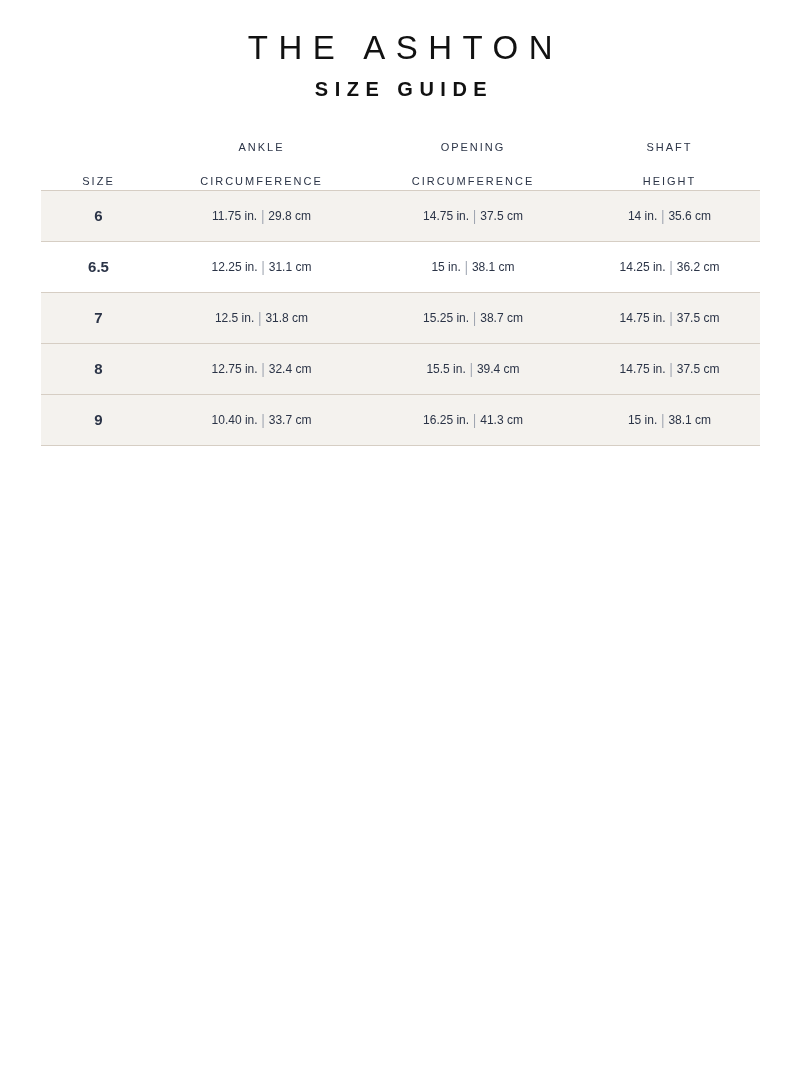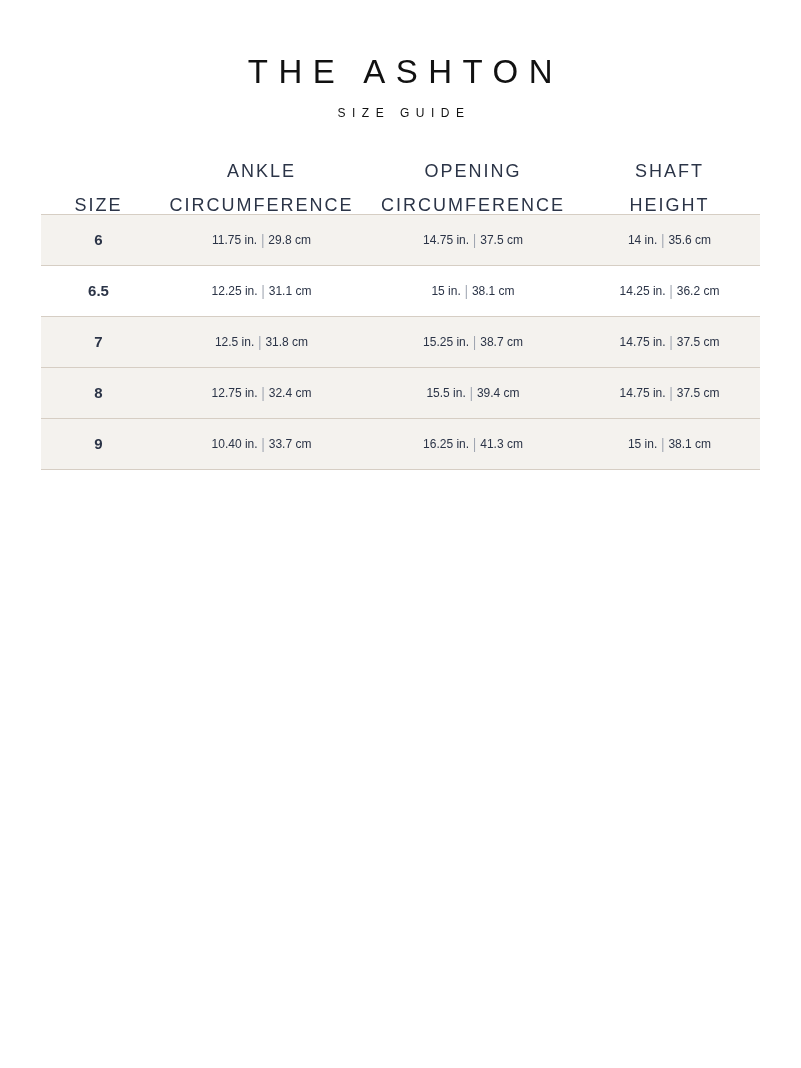--- a/index.html
+++ b/index.html
@@ -17,36 +17,36 @@
 
   .page {
     position: relative;
     width: 801px;
     height: 1068px;
     box-sizing: border-box;
   }
 
   
   .header {
-    padding-top: 52px;
+    padding-top: 28px;
     text-align: center;
   }
   .brand-title {
     font-size: 33px;
     font-weight: 300;
     letter-spacing: 10.5px;
     color: #111111;
     line-height: 40px;
     margin: 0;
     padding-left: 10px;
     white-space: nowrap;
   }
   .brand-subtitle {
-    font-size: 12px;
-    font-weight: 400;
+    font-size: 20px;
+    font-weight: 700;
     letter-spacing: 6.5px;
     color: #111111;
     line-height: 22px;
     margin: 10px 0 0 0;
     padding-left: 7px;
     white-space: nowrap;
   }
 
   
   .table-wrap {
@@ -65,21 +65,21 @@
     margin: 0;
   }
 
   
   col.c-size    { width: 115px; }
   col.c-ankle   { width: 211px; }
   col.c-opening { width: 212px; }
   col.c-shaft   { width: 181px; }
 
   thead th {
-    font-size: 18px;
+    font-size: 11px;
     font-weight: 400;
     letter-spacing: 2.0px;
     color: #2b3447;
     line-height: 17px;
     text-align: center;
     vertical-align: bottom;
     padding-bottom: 12px;
     white-space: pre-line;
     text-transform: uppercase;
   }

